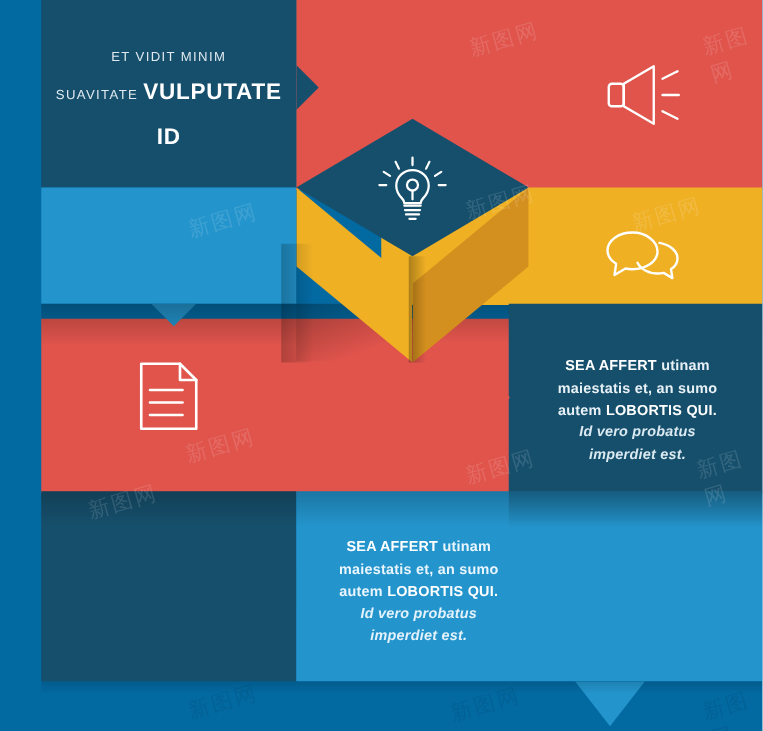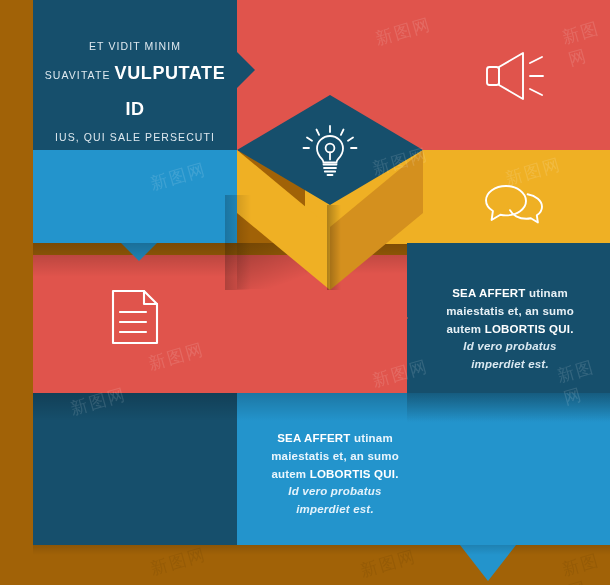--- a/index.html
+++ b/index.html
@@ -4,21 +4,21 @@
 <style>
   html, body {
     margin: 0;
     padding: 0;
     background: #ffffff;
   }
   #canvas {
     position: relative;
     width: 610px;
     height: 585px;
-    background: #a16207;
+    background: #0369a1;
     overflow: hidden;
     font-family: "Liberation Sans", sans-serif;
   }
 
   
   .panel {
     position: absolute;
     box-sizing: border-box;
   }
   .panel-body {
@@ -198,21 +198,20 @@
       <path d="M34 3 V16 H47"></path>
       <path d="M10 24 H36"></path>
       <path d="M10 34 H36"></path>
       <path d="M10 44 H36"></path>
     </svg>
   </div>
 
   <div class="txt txt-caps" style="left:38px; top:36px; width:194px;">
     <div>ET VIDIT MINIM</div>
     <div><span>SUAVITATE </span><b>VULPUTATE ID</b></div>
-    <div>IUS, QUI SALE PERSECUTI</div>
   </div>
 
   <div class="txt txt-body" style="left:420px; top:285px; width:180px;">
     <div><b>SEA AFFERT</b><span> utinam</span></div>
     <div>maiestatis et, an sumo</div>
     <div><span>autem </span><b>LOBORTIS QUI.</b></div>
     <div><i>Id vero probatus</i></div>
     <div><i>imperdiet est.</i></div>
   </div>
 

